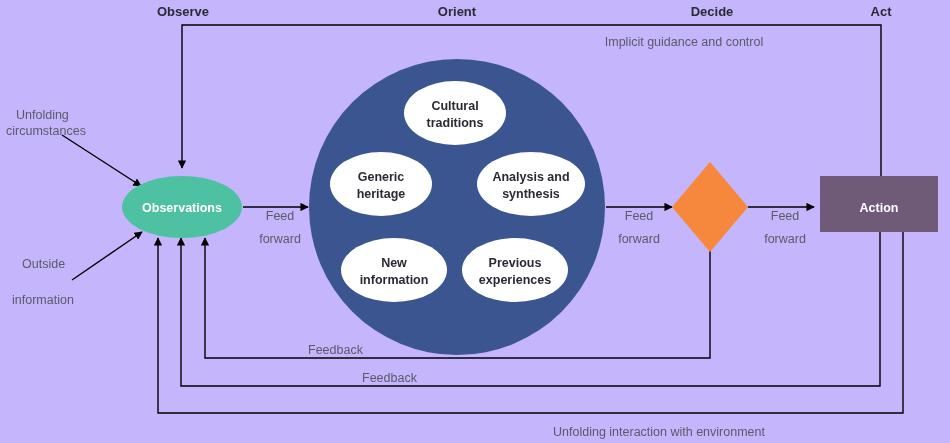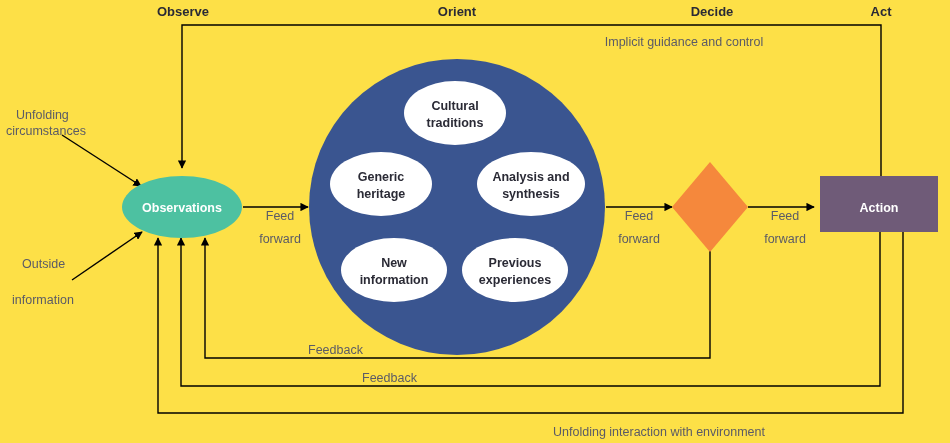--- a/index.html
+++ b/index.html
@@ -10,21 +10,21 @@
   body {
     width: 950px;
     height: 443px;
     font-family: "Liberation Sans", sans-serif;
     overflow: hidden;
   }
   #diagram-root {
     position: relative;
     width: 950px;
     height: 443px;
-    background: #fde047;
+    background: #c4b5fd;
   }
   svg#ooda-svg {
     position: absolute;
     top: 0;
     left: 0;
     width: 950px;
     height: 443px;
     display: block;
   }
   .phase-label {

